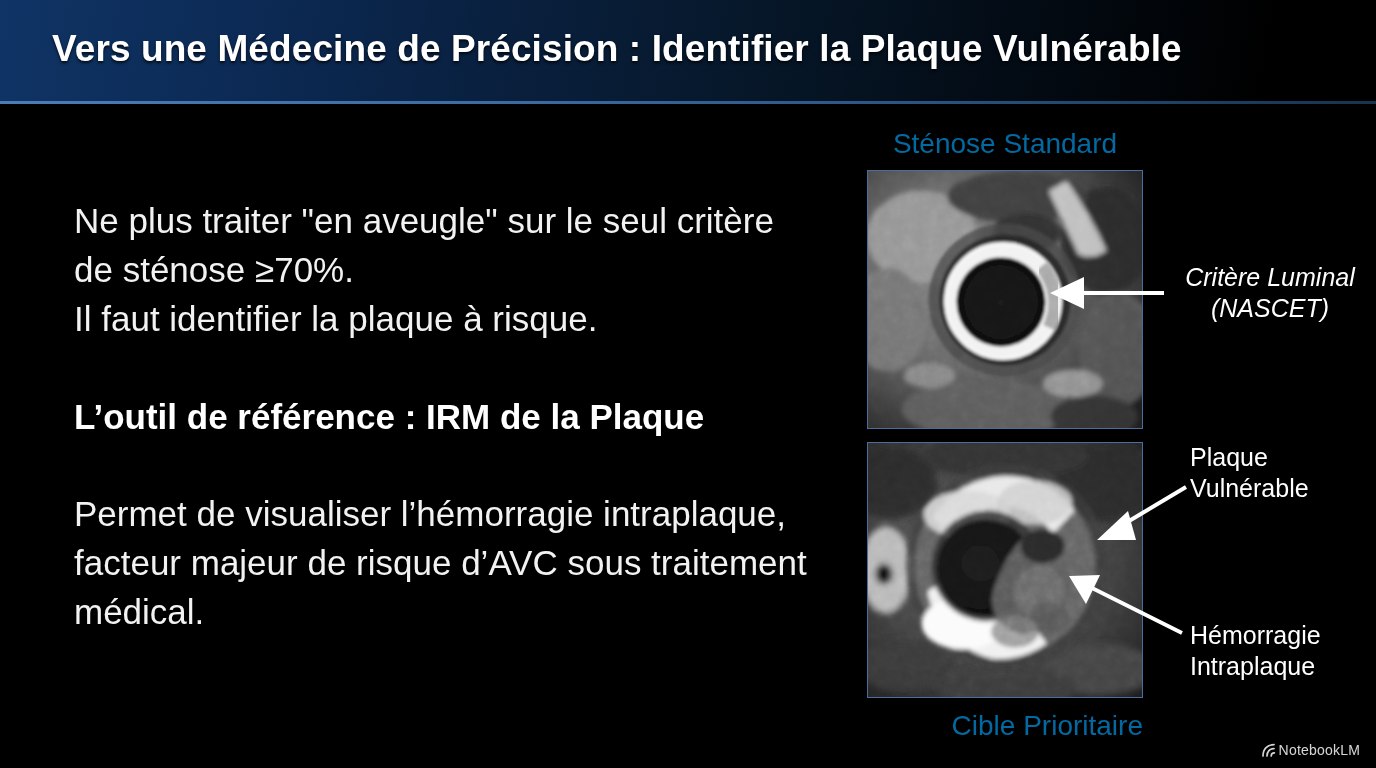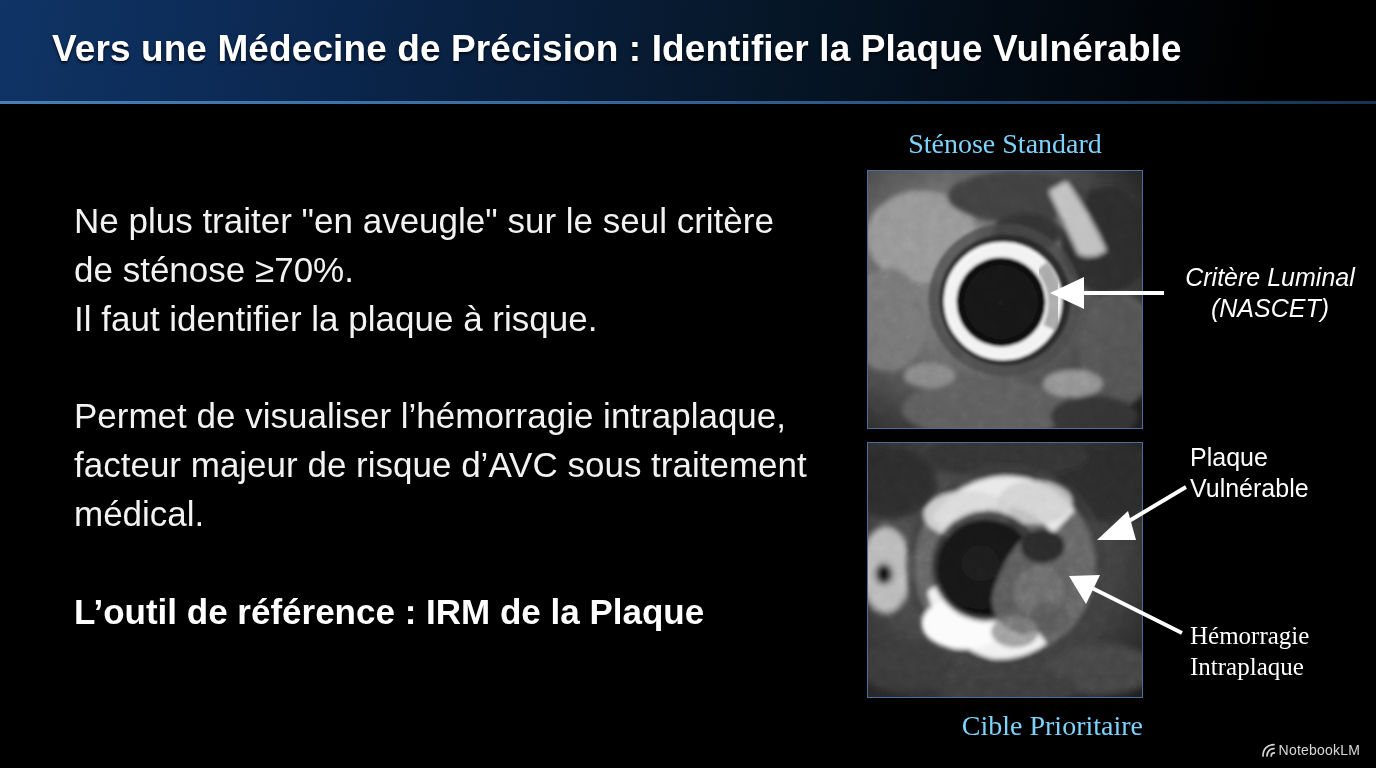--- a/index.html
+++ b/index.html
@@ -62,23 +62,22 @@
   }
   #para-intro { margin: 0; }
   #para-tool  { margin: 49px 0 0 0; }
   #para-body  { margin: 48px 0 0 0; }
   .panel-caption {
     position: absolute;
     left: 867px;
     width: 276px;
     text-align: center;
     font-size: 28px;
-    color: #7dd3fc;
+    color: #0369a1;
     white-space: nowrap;
-    font-family: Liberation Serif, serif;
   }
   #caption-top    { top: 128px; }
   #caption-bottom { top: 710px; text-align: right; }
 
   .mri-frame {
     position: absolute;
     left: 867px;
     width: 276px;
     border: 1px solid #4a6e9e;
     box-sizing: border-box;
@@ -98,21 +97,21 @@
     color: #ffffff;
     white-space: pre-line;
   }
   #label-nascet {
     left: 1168px; top: 262px;
     width: 204px;
     text-align: center;
     font-style: italic;
   }
   #label-plaque    { left: 1190px; top: 442px; }
-  #label-hemorr    { left: 1190px; top: 620px; font-family: Liberation Serif, serif; }
+  #label-hemorr    { left: 1190px; top: 620px; }
 
   
   #arrows {
     position: absolute;
     left: 0; top: 0;
     width: 1376px; height: 768px;
     pointer-events: none;
   }
 
   
@@ -134,22 +133,22 @@
 <body>
 
 <div id="title-bar">
   <div id="title-text">Vers une Médecine de Précision : Identifier la Plaque Vulnérable</div>
 </div>
 <div id="title-rule-2"></div>
 
 <div id="left-col">
   <div class="para" id="para-intro" style="white-space: pre-line;">Ne plus traiter "en aveugle" sur le seul critère de sténose ≥70%.
 Il faut identifier la plaque à risque.</div>
+  <div class="para bold" id="para-tool">L’outil de référence : IRM de la Plaque</div>
   <div class="para" id="para-body">Permet de visualiser l’hémorragie intraplaque, facteur majeur de risque d’AVC sous traitement médical.</div>
-  <div class="para bold" id="para-tool">L’outil de référence : IRM de la Plaque</div>
 </div>
 
 <div class="panel-caption" id="caption-top">Sténose Standard</div>
 
 <div class="mri-frame" id="mri-top">
   <svg class="mri-canvas" viewBox="0 0 276 259" preserveAspectRatio="none">
     <defs>
       <filter id="grain1" x="-10%" y="-10%" width="120%" height="120%">
         <feTurbulence type="fractalNoise" baseFrequency="0.085" numOctaves="4" seed="7" result="n"></feTurbulence>
         <feColorMatrix in="n" type="saturate" values="0"></feColorMatrix>

